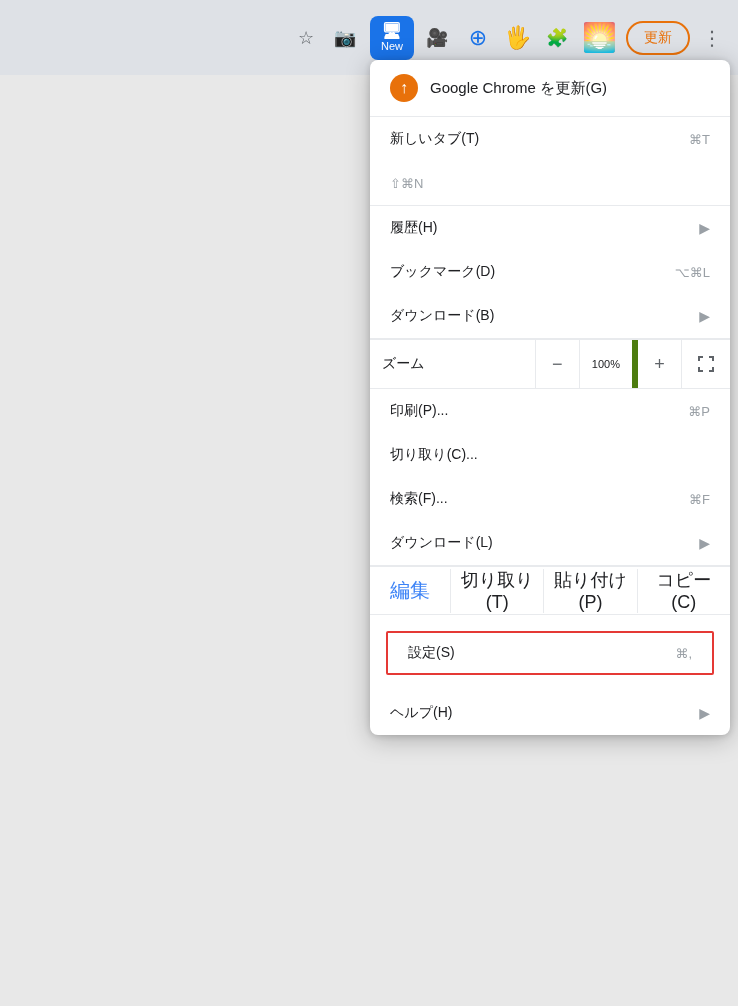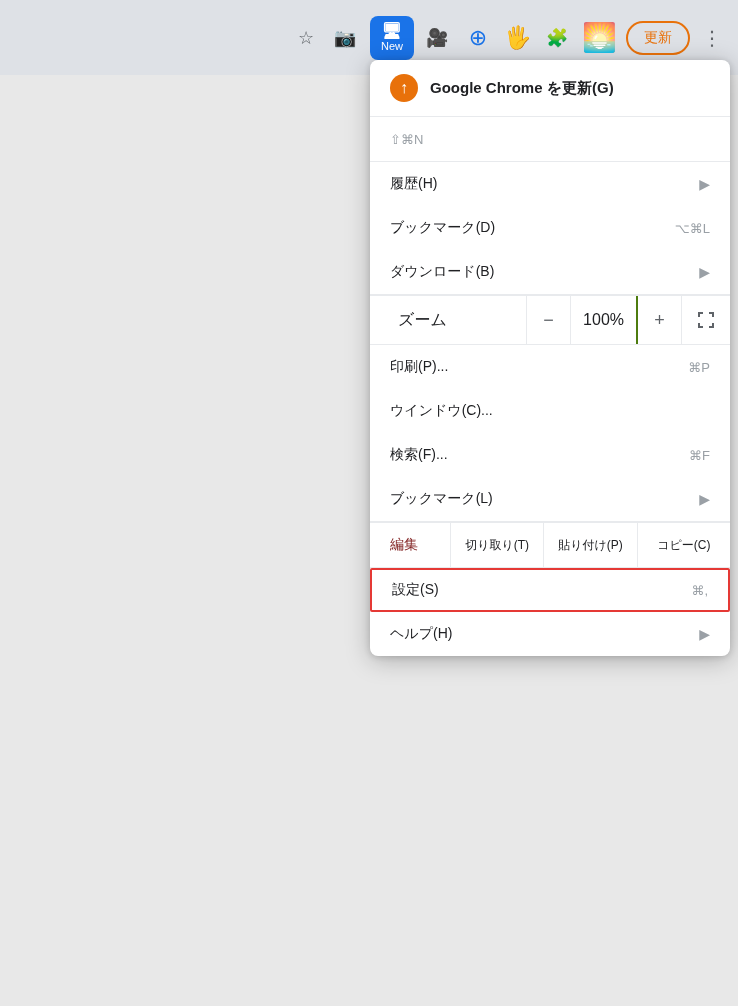--- a/index.html
+++ b/index.html
@@ -120,21 +120,20 @@
       align-items: center;
       justify-content: center;
       color: white;
       font-size: 16px;
       flex-shrink: 0;
     }
 
     .update-text {
       font-size: 15px;
       color: #202124;
-      font-weight: bold;
     }
 
     
     .menu-item {
       display: flex;
       align-items: center;
       justify-content: space-between;
       padding: 10px 20px;
       cursor: pointer;
       min-height: 44px;
@@ -162,23 +161,23 @@
     .menu-item-zoom {
       display: flex;
       align-items: center;
       padding: 0;
       min-height: 48px;
       border-top: 1px solid #e8eaed;
       border-bottom: 1px solid #e8eaed;
     }
 
     .zoom-label {
-      font-size: 16px;
-      color: #202124;
-      padding: 10px 28px;
+      font-size: 14px;
+      color: #202124;
+      padding: 10px 12px;
       flex: 1;
     }
 
     .zoom-controls {
       display: flex;
       align-items: center;
       border-left: 1px solid #e8eaed;
       height: 48px;
     }
 
@@ -189,25 +188,25 @@
       align-items: center;
       justify-content: center;
       font-size: 18px;
       color: #5f6368;
       cursor: pointer;
       border-right: 1px solid #e8eaed;
     }
 
     .zoom-value {
       padding: 12px 12px;
-      font-size: 16px;
+      font-size: 11px;
       color: #202124;
       min-width: 52px;
       text-align: center;
-      border-right: 2px solid #4d7c0f;
+      border-right: 6px solid #4d7c0f;
       height: 48px;
       display: flex;
       align-items: center;
       justify-content: center;
     }
 
     .zoom-plus {
       width: 44px;
       height: 48px;
       display: flex;
@@ -233,52 +232,52 @@
     
     .menu-item-edit {
       display: flex;
       align-items: center;
       border-top: 1px solid #e8eaed;
       border-bottom: 1px solid #e8eaed;
       min-height: 44px;
     }
 
     .edit-label {
-      font-size: 14px;
-      color: #7f1d1d;
+      font-size: 20px;
+      color: #3b82f6;
       padding: 10px 20px;
       width: 80px;
       flex-shrink: 0;
     }
 
     .edit-btn {
       flex: 1;
       text-align: center;
       padding: 18px 8px;
-      font-size: 12px;
+      font-size: 18px;
       color: #202124;
       cursor: pointer;
       height: 44px;
       display: flex;
       align-items: center;
       justify-content: center;
       border-left: 1px solid #e8eaed;
     }
 
     
     .menu-item-highlighted {
       display: flex;
       align-items: center;
       justify-content: space-between;
       padding: 10px 20px;
       cursor: pointer;
       min-height: 44px;
       border: 2.5px solid #e53935;
       border-radius: 2px;
-      margin: 0;
+      margin: 16px;
     }
 
     
     .menu-group {
       border-bottom: 1px solid #e8eaed;
     }
 
     .menu-group:last-child {
       border-bottom: none;
     }
@@ -304,20 +303,24 @@
 </div>
 
 <div class="dropdown">
 
   <div class="menu-update">
     <div class="update-icon">↑</div>
     <span class="update-text">Google Chrome を更新(G)</span>
   </div>
 
   <div class="menu-group">
+    <div class="menu-item">
+      <span class="menu-item-label">新しいタブ(T)</span>
+      <span class="menu-item-shortcut">⌘T</span>
+    </div>
     <div class="menu-item">
       <span class="menu-item-shortcut">⇧⌘N</span>
     </div>
   </div>
 
   <div class="menu-group">
     <div class="menu-item">
       <span class="menu-item-label">履歴(H)</span>
       <span class="menu-item-arrow">▶</span>
     </div>
@@ -351,29 +354,29 @@
       </div>
     </div>
   </div>
 
   <div class="menu-group">
     <div class="menu-item">
       <span class="menu-item-label">印刷(P)...</span>
       <span class="menu-item-shortcut">⌘P</span>
     </div>
     <div class="menu-item">
-      <span class="menu-item-label">ウインドウ(C)...</span>
+      <span class="menu-item-label">切り取り(C)...</span>
       <span class="menu-item-shortcut"></span>
     </div>
     <div class="menu-item">
       <span class="menu-item-label">検索(F)...</span>
       <span class="menu-item-shortcut">⌘F</span>
     </div>
     <div class="menu-item">
-      <span class="menu-item-label">ブックマーク(L)</span>
+      <span class="menu-item-label">ダウンロード(L)</span>
       <span class="menu-item-arrow">▶</span>
     </div>
   </div>
 
   <div class="menu-item-edit">
     <span class="edit-label">編集</span>
     <div class="edit-btn">切り取り(T)</div>
     <div class="edit-btn">貼り付け(P)</div>
     <div class="edit-btn">コピー(C)</div>
   </div>

